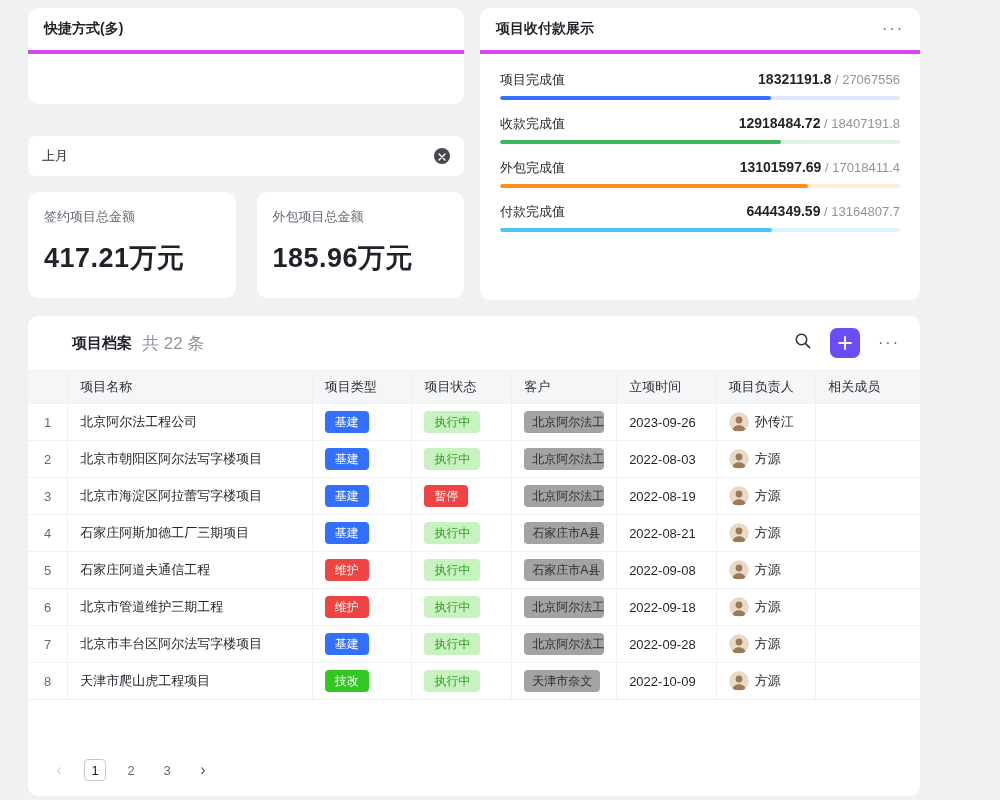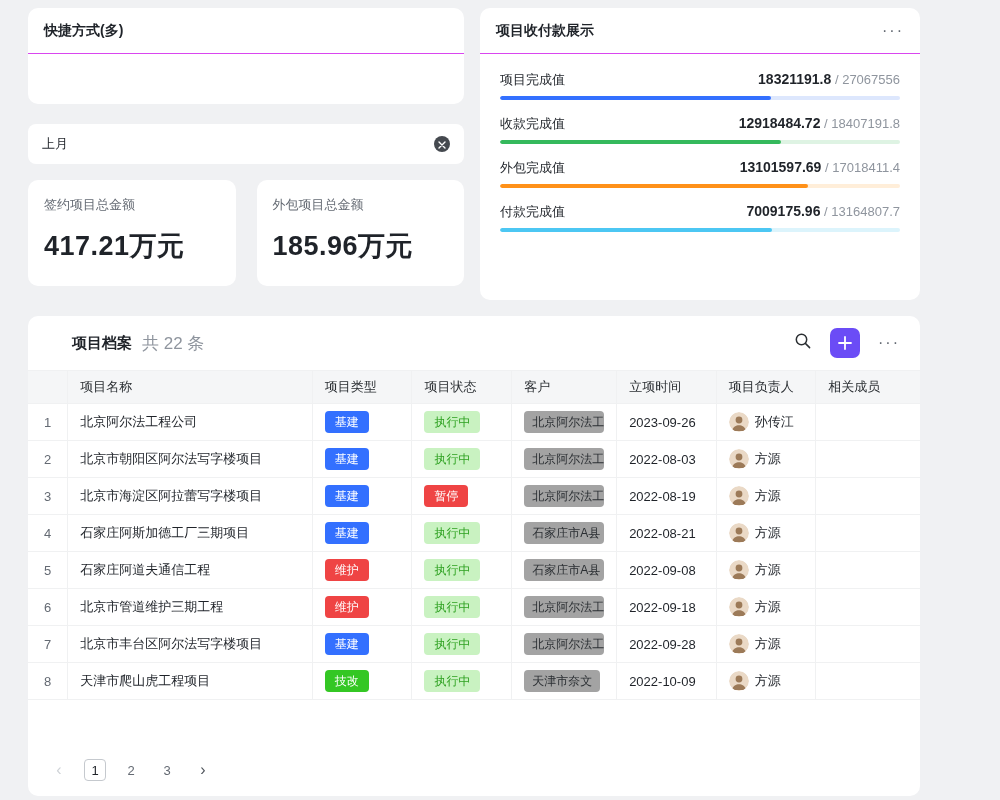--- a/index.html
+++ b/index.html
@@ -9,28 +9,28 @@
     font-family: "Liberation Sans", "DejaVu Sans", sans-serif;
   }
   .page { padding: 8px 0 0 28px; }
   .card { background: #fff; border-radius: 10px; }
 
   
   .top { display: flex; gap: 16px; }
   .left-col { width: 436px; }
   .card-header {
     display: flex; justify-content: space-between; align-items: center;
-    height: 46px; padding: 0 16px; border-bottom: 1px solid #d946ef;
+    height: 46px; padding: 0 16px; border-bottom: 4px solid #d946ef;
     font-size: 14px; font-weight: 700;
   }
   .shortcut-card { height: 96px; }
   .more-icon { color: #646a73; font-size: 16px; letter-spacing: 2px; cursor: pointer; font-weight: 400; }
 
   .quick-filter {
-    margin-top: 20px; height: 40px; background: #fff; border-radius: 8px;
+    margin-top: 32px; height: 40px; background: #fff; border-radius: 8px;
     display: flex; align-items: center; justify-content: space-between;
     padding: 0 14px; font-size: 13px;
   }
   .clear-btn {
     width: 16px; height: 16px; border-radius: 50%; background: #45494f;
     display: flex; align-items: center; justify-content: center; cursor: pointer;
   }
 
   .stats { display: grid; grid-template-columns: 1fr 1fr; gap: 21px; margin-top: 16px; }
   .stat-card { height: 106px; padding: 16px; }
@@ -168,21 +168,21 @@
             <span class="pvalue"><b>13101597.69</b> <span>/</span> <span>17018411.4</span></span>
           </div>
           <div class="ptrack" style="background: rgb(255, 238, 217);">
             <div class="pfill" style="width: 77%; background: rgb(255, 145, 25);"></div>
           </div>
         </div>
 
         <div class="prow">
           <div class="prow-top">
             <span>付款完成值</span>
-            <span class="pvalue"><b>7009175.96</b> <span>/</span> <span>13164807.7</span></span>
+            <span class="pvalue"><b>6444349.59</b> <span>/</span> <span>13164807.7</span></span>
           </div>
           <div class="ptrack" style="background: rgb(220, 244, 252);">
             <div class="pfill" style="width: 68.1%; background: rgb(76, 199, 243);"></div>
           </div>
         </div>
 
       </div>
     </div>
   </div>
 

